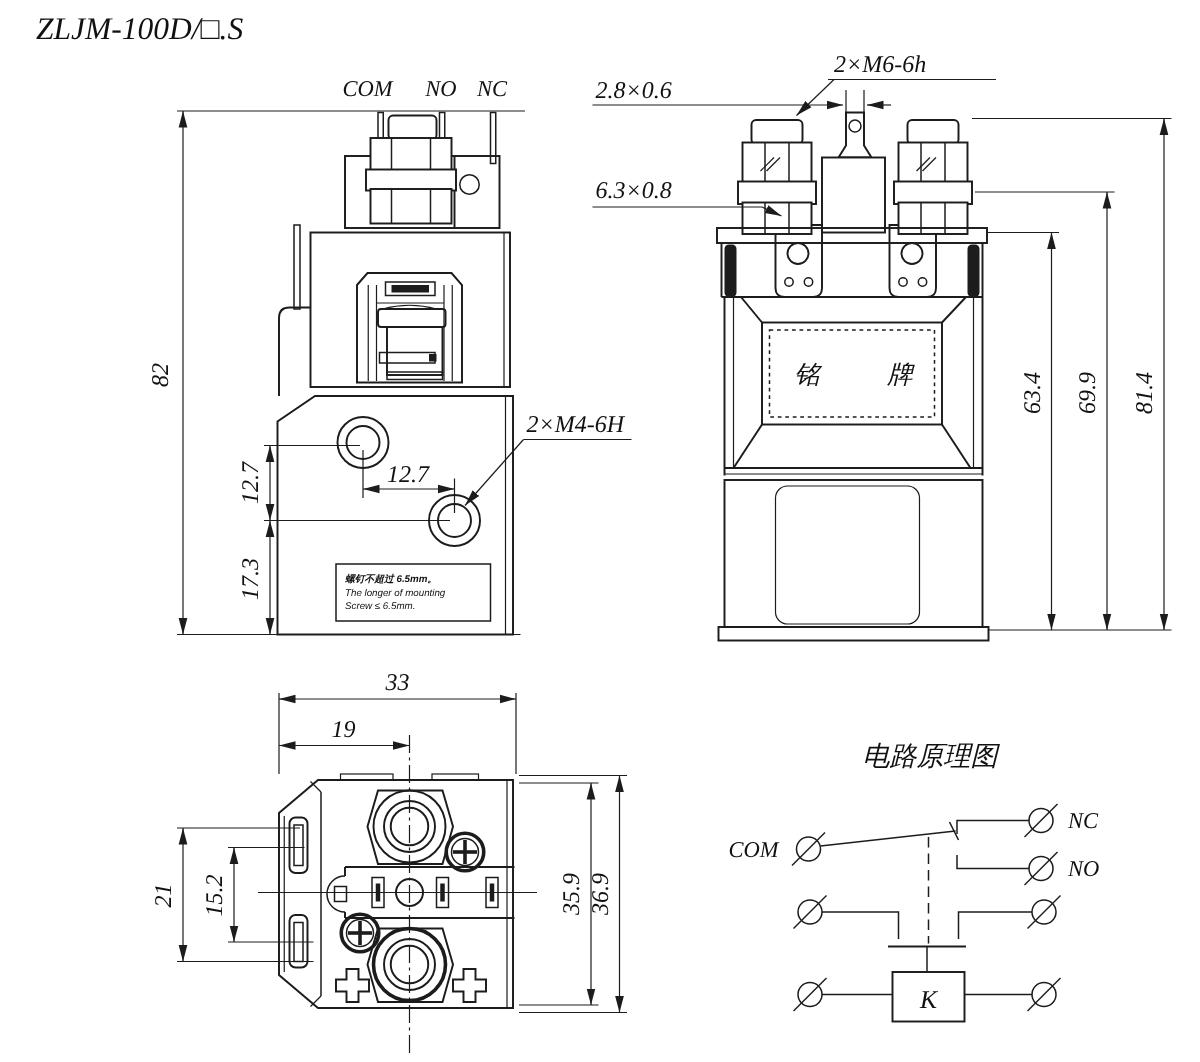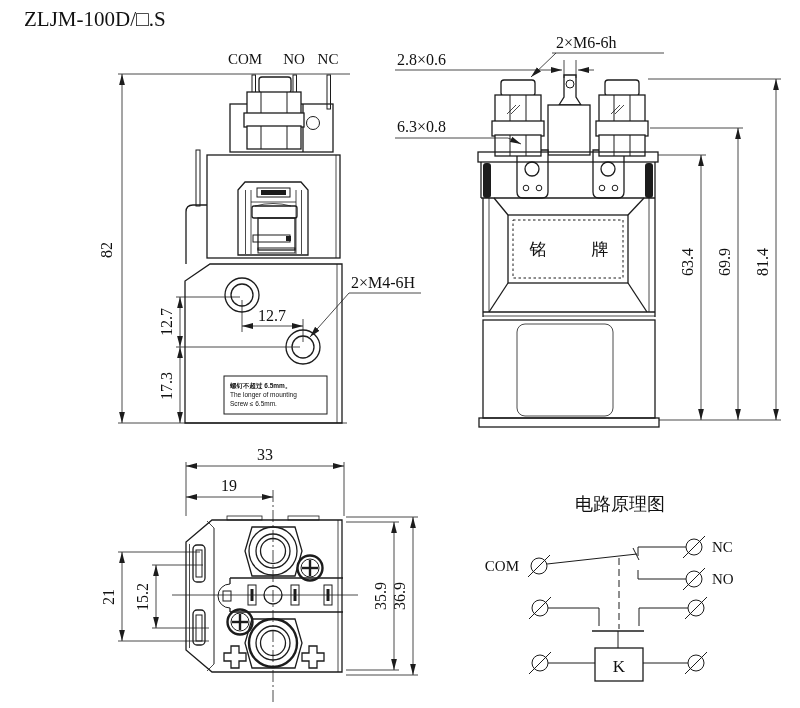--- a/index.html
+++ b/index.html
@@ -1,16 +1,16 @@
 <!DOCTYPE html>
 <html><head>
 <meta charset="utf-8">
 <style>
   html,body{margin:0;padding:0;background:#fff;}
-  #stage{position:relative;width:800px;height:708px;background:#ffffff;overflow:hidden;}
+  #stage{position:relative;width:800px;height:708px;background:#ffffff;overflow:hidden;font-style:italic;}
   svg{position:absolute;left:0;top:0;}
   .ln{fill:none;stroke:#1c1c1c;stroke-width:1.3;stroke-linejoin:miter;stroke-linecap:butt;}
   .thin{stroke-width:0.8;}
   .med{stroke-width:1;}
   .thick{stroke-width:2.4;}
   .wf{fill:#ffffff;stroke:#1c1c1c;stroke-width:1.3;}
   .dk{fill:#1c1c1c;stroke:none;}
   .dash{stroke-dasharray:2.5 2.5;}
   .dashlong{stroke-dasharray:7 4;}
   .cline{stroke-dasharray:12 3 2 3;}

